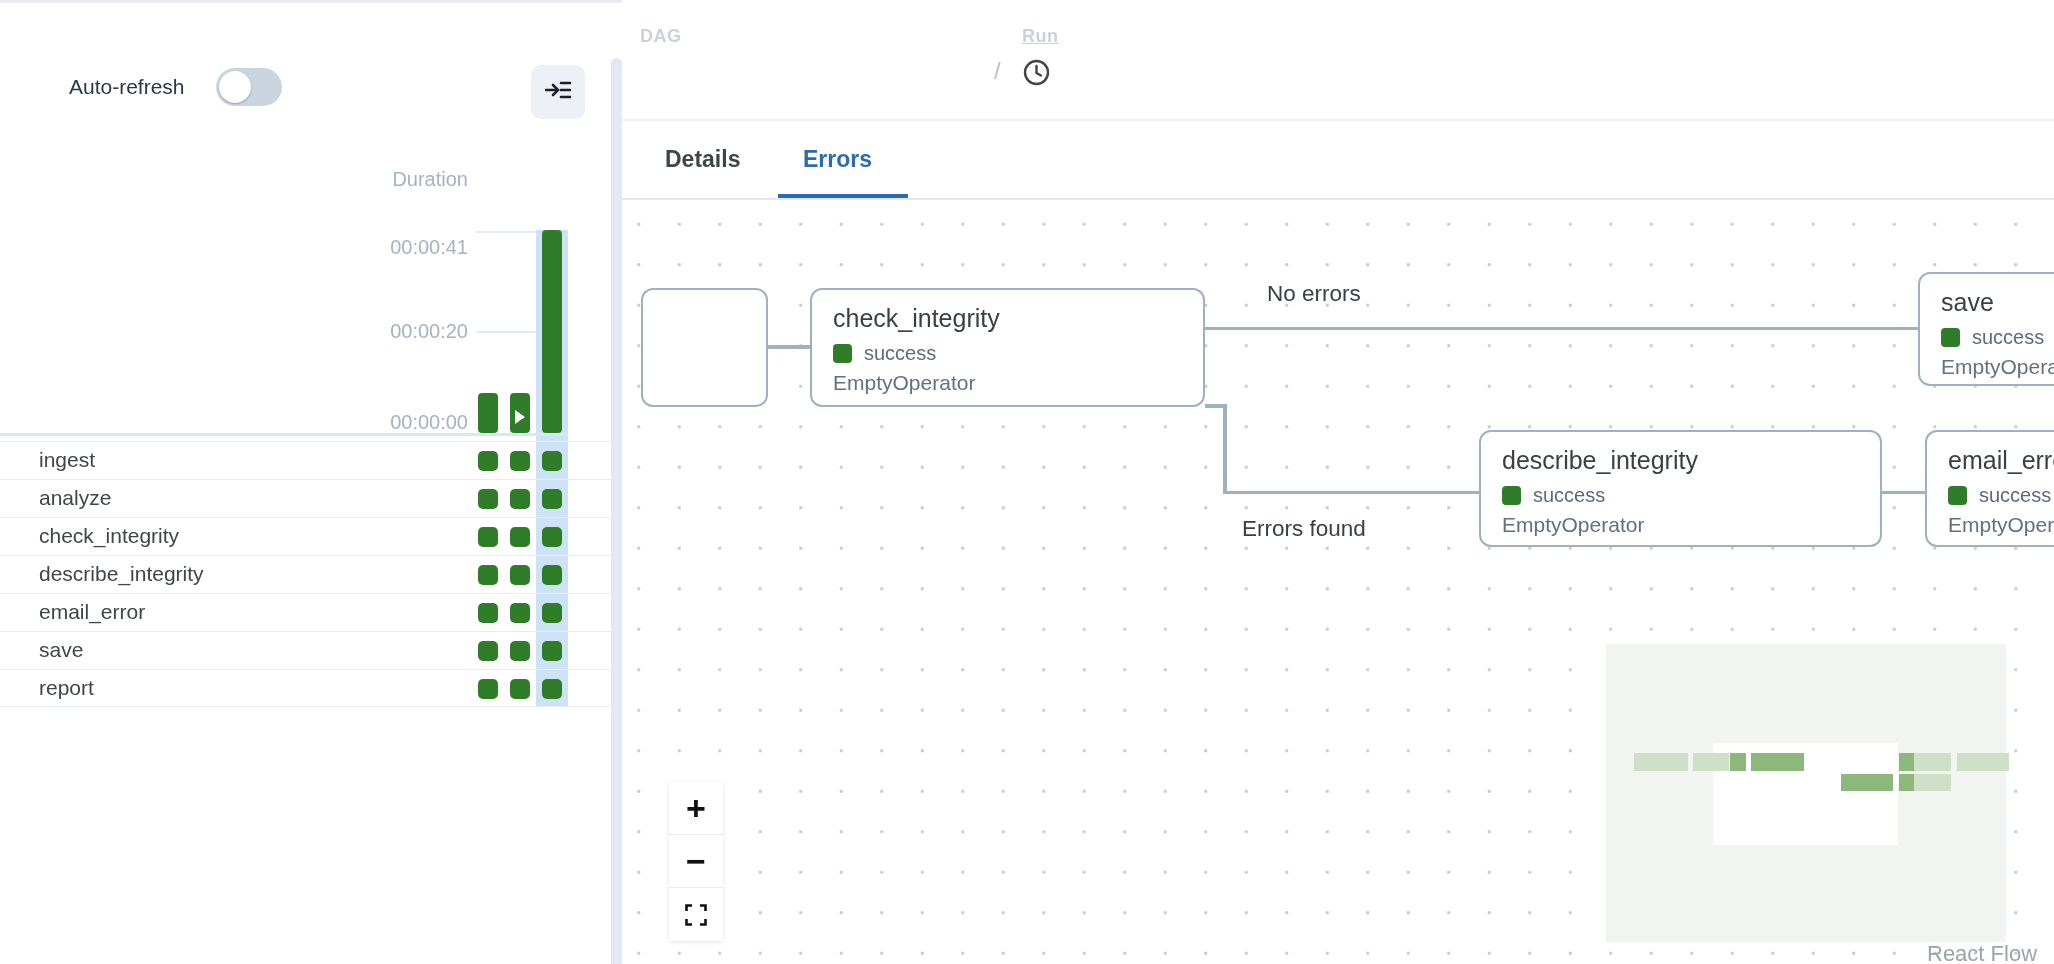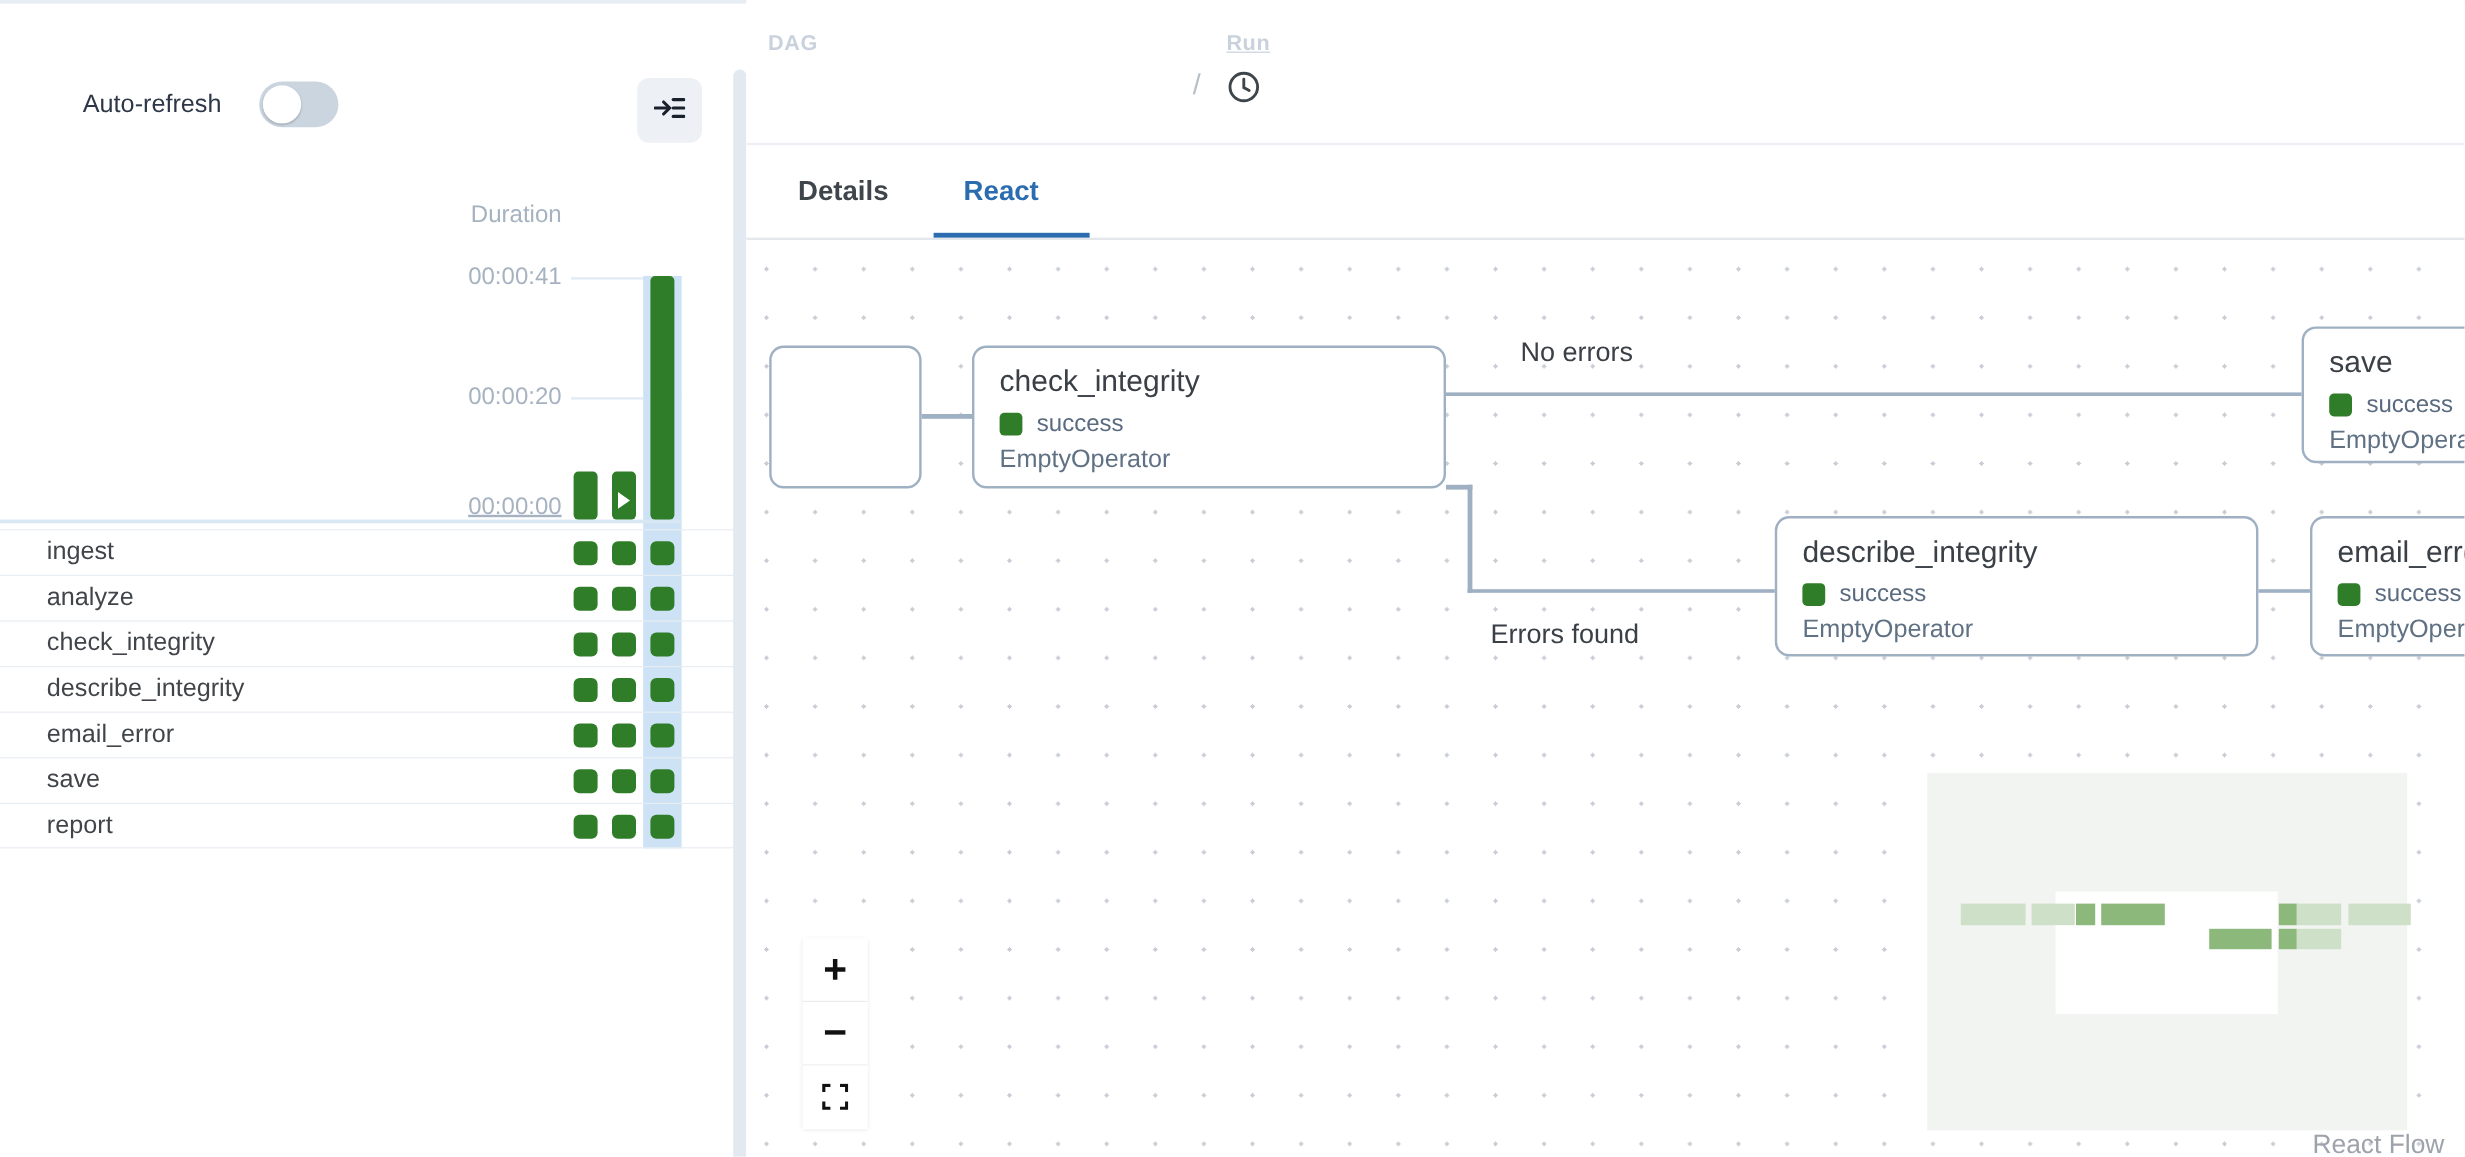--- a/index.html
+++ b/index.html
@@ -98,23 +98,23 @@
             <path d="M8 8 L13 13 L8 18" fill="none"></path>
             <line x1="16" y1="6" x2="25" y2="6"></line>
             <line x1="16" y1="13" x2="25" y2="13"></line>
             <line x1="16" y1="20" x2="25" y2="20"></line>
           </g>
         </svg>
       </span>
     </div>
 
     <div class="abs axis-label" style="top:148px;">Duration</div>
-    <div class="abs axis-label" style="top:200px;">00:00:41</div>
+    <div class="abs axis-label" style="top:216px;">00:00:41</div>
     <div class="abs axis-label" style="top:300px;">00:00:20</div>
-    <div class="abs axis-label" style="top:391px;text-decoration:underline;">00:00:00</div>
+    <div class="abs axis-label" style="top:391px;">00:00:00</div>
     <div class="abs gridline" style="top:211px;"></div>
     <div class="abs gridline" style="top:311px;"></div>
     <div class="abs" id="selected-run-col"></div>
     <div class="abs" id="axis-bottom"></div>
     <div class="abs" id="run-bars">
         <div class="run-bar abs" style="left: 478px; top: 373px; height: 40px;"></div>
         <div class="run-bar abs" style="left: 510px; top: 373px; height: 40px;">
           <div class="play-tri"></div>
         </div>
         <div class="run-bar abs" style="left: 542px; top: 210px; height: 203px;"></div>
@@ -174,21 +174,21 @@
     <div class="abs crumb-label" id="run-label">Run</div>
     <div class="abs" id="clock-icon">
       <svg width="27" height="27" viewBox="0 0 27 27">
         <circle cx="13.5" cy="13.5" r="11.5" fill="none" stroke="#3f464b" stroke-width="2.4"></circle>
         <path d="M13.5 7 L13.5 14 L18 16.5" fill="none" stroke="#3f464b" stroke-width="2.4" stroke-linecap="round"></path>
       </svg>
     </div>
     <div class="abs" id="header-border"></div>
 
     <div class="abs tab" id="tab-details">Details</div>
-    <div class="abs tab" id="tab-graph">React</div>
+    <div class="abs tab" id="tab-graph">Errors</div>
     <div class="abs" id="tab-underline"></div>
     <div class="abs" id="tabs-border"></div>
 
     <div class="abs" id="graph-pane">
 
       <div class="edge" style="left:146px; top:142px; width:44px; height:3.5px;"></div>
       <div class="edge" style="left:583px; top:123.5px; width:713px; height:3.5px;"></div>
       <div class="edge" style="left:583px; top:201px; width:22px; height:3.5px;"></div>
       <div class="edge" style="left:601px; top:201px; width:3.5px; height:90px;"></div>
       <div class="edge" style="left:601px; top:287.5px; width:256px; height:3.5px;"></div>

